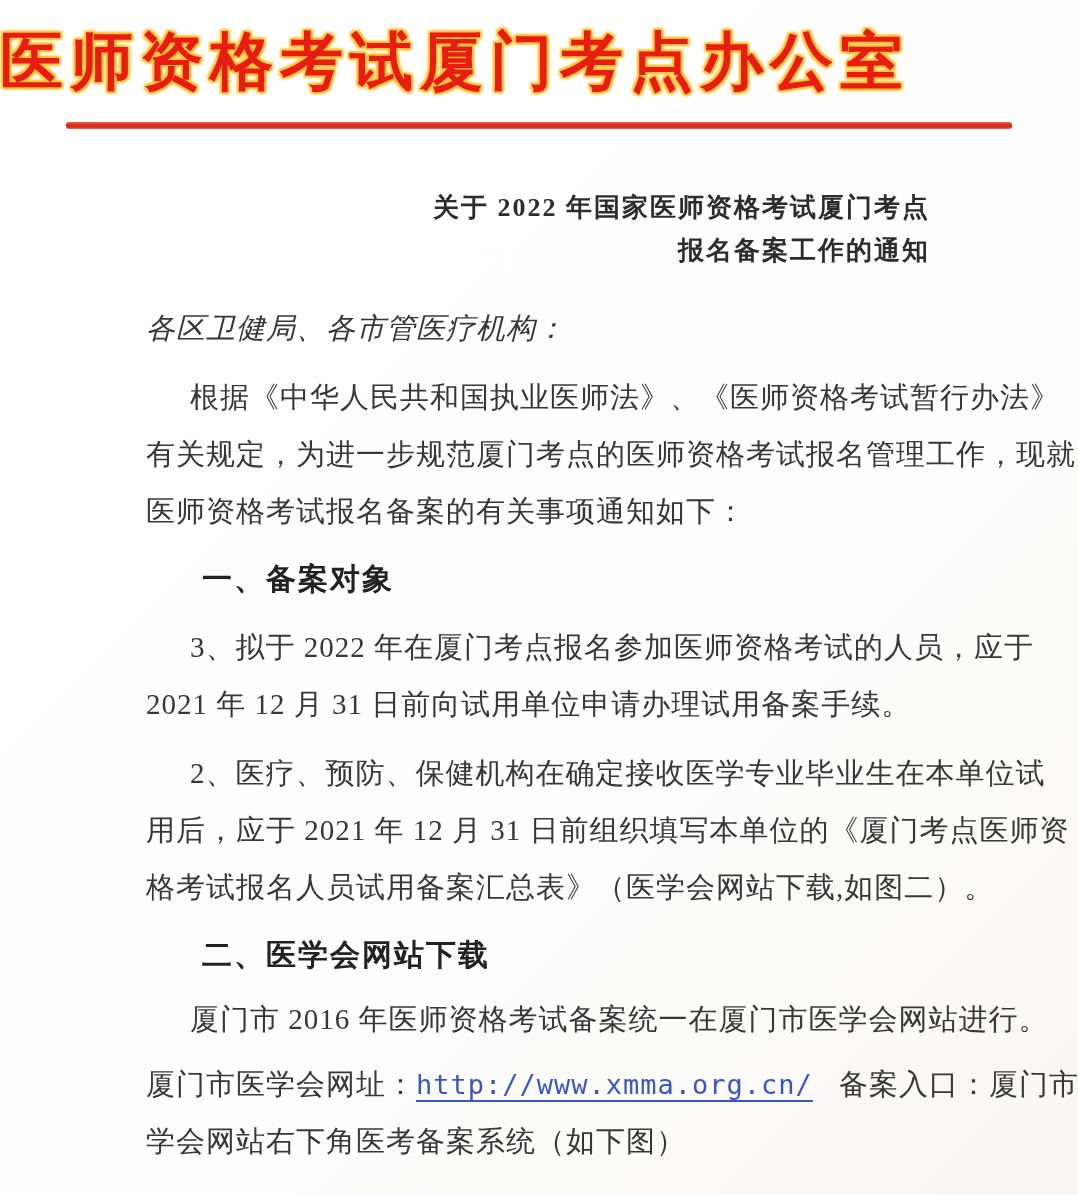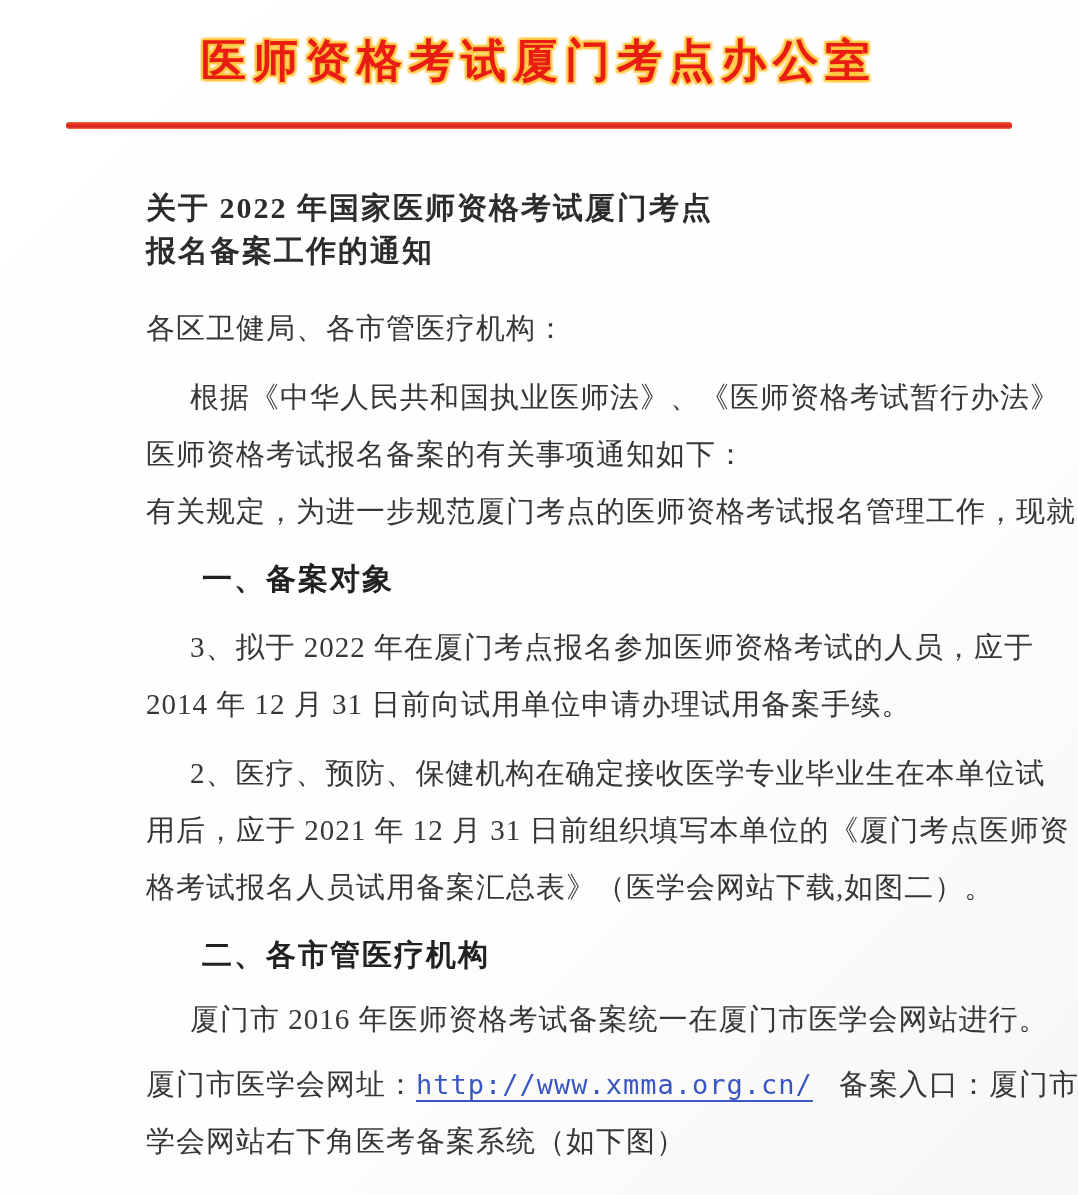--- a/index.html
+++ b/index.html
@@ -11,23 +11,23 @@
     margin: 0 auto;
     background: linear-gradient(135deg, #ffffff 0%, #fefefe 60%, #f7f6f4 100%);
     overflow: hidden;
     font-family: "Liberation Serif", serif;
     color: #333333;
   }
 
   
   .banner {
     padding-top: 18px;
-    text-align: center;
+    text-align: left;
     font-family: "Liberation Sans", sans-serif;
-    font-size: 45px;
+    font-size: 63px;
     font-weight: bold;
     line-height: 86px;
     letter-spacing: 7px;
     color: #e81c12;
     text-shadow:
       2px 2px 2px #ffc53a,
       -2px -2px 2px #ffc53a,
       2px -2px 2px #ffc53a,
       -2px 2px 2px #ffc53a;
     white-space: nowrap;
@@ -38,39 +38,39 @@
     height: 7px;
     background: linear-gradient(to bottom, #f0663f 0%, #e42f22 35%, #d6261b 70%, #ef7045 100%);
     border-radius: 3px;
   }
 
   
   .content {
     padding: 0 148px 0 146px;
   }
   .doc-title {
-    text-align: left;
+    text-align: right;
     font-family: "Liberation Serif", serif;
     font-weight: bold;
-    font-size: 30px;
+    font-size: 26px;
     line-height: 42px;
     color: #2c2c2c;
     letter-spacing: 2px;
   }
   .doc-title.first { margin-top: 58px; }
   .doc-title.second { margin-top: 1px; }
 
   .line {
     font-size: 29px;
     line-height: 57px;
     color: #373737;
     letter-spacing: 1px;
     white-space: nowrap;
   }
-  .salutation { margin-top: 28px; }
+  .salutation { margin-top: 28px; font-style: italic; }
   .para { margin-top: 12px; }
   .indent { text-indent: 44px; }
 
   .heading {
     margin-top: 10px;
     margin-left: 56px;
     font-family: "Liberation Sans", sans-serif;
     font-weight: bold;
     font-size: 30px;
     line-height: 57px;
@@ -101,38 +101,38 @@
 
   <main class="content">
 
     <h2 class="doc-title first">关于 2022 年国家医师资格考试厦门考点</h2>
     <h2 class="doc-title second">报名备案工作的通知</h2>
 
     <p class="line salutation">各区卫健局、各市管医疗机构：</p>
 
     <div class="para">
       <p class="line indent">根据《中华人民共和国执业医师法》、《医师资格考试暂行办法》</p>
+      <p class="line">有关规定，为进一步规范厦门考点的医师资格考试报名管理工作，现就</p>
       <p class="line">医师资格考试报名备案的有关事项通知如下：</p>
-      <p class="line">有关规定，为进一步规范厦门考点的医师资格考试报名管理工作，现就</p>
     </div>
 
     <h3 class="heading">一、备案对象</h3>
 
     <div class="para">
       <p class="line indent">3、拟于 2022 年在厦门考点报名参加医师资格考试的人员，应于</p>
-      <p class="line">2014 年 12 月 31 日前向试用单位申请办理试用备案手续。</p>
+      <p class="line">2021 年 12 月 31 日前向试用单位申请办理试用备案手续。</p>
     </div>
 
     <div class="para">
       <p class="line indent">2、医疗、预防、保健机构在确定接收医学专业毕业生在本单位试</p>
       <p class="line">用后，应于 2021 年 12 月 31 日前组织填写本单位的《厦门考点医师资</p>
       <p class="line">格考试报名人员试用备案汇总表》（医学会网站下载,如图二）。</p>
     </div>
 
-    <h3 class="heading">二、各市管医疗机构</h3>
+    <h3 class="heading">二、医学会网站下载</h3>
 
     <p class="line indent single">厦门市 2016 年医师资格考试备案统一在厦门市医学会网站进行。</p>
 
     <div class="para single">
       <p class="line">
         <span>厦门市医学会网址：</span><a class="link" href="#">http://www.xmma.org.cn/</a><span class="entry-gap">备案入口：厦门市医</span>
       </p>
       <p class="line">学会网站右下角医考备案系统（如下图）</p>
     </div>
 

